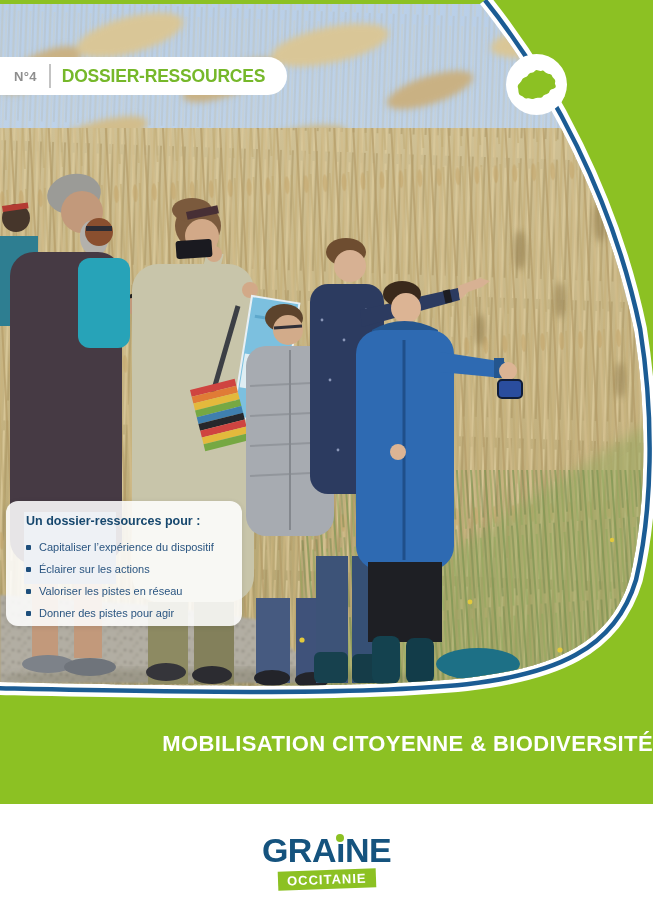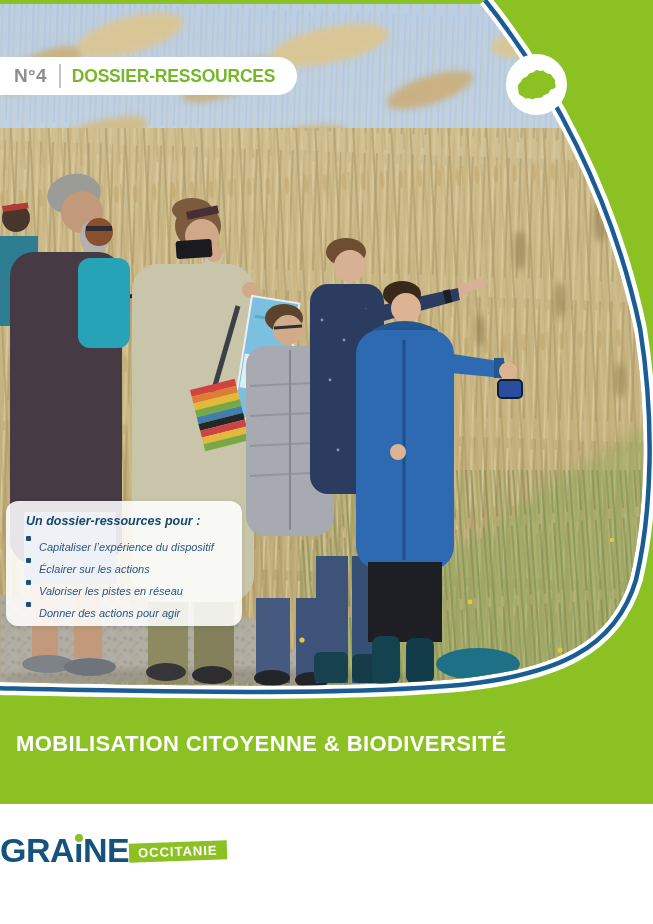--- a/index.html
+++ b/index.html
@@ -9,59 +9,58 @@
     background:#8cc123;
   }
   .cover svg.scene{position:absolute;left:0;top:0;display:block;}
 
   
   .badge{
     position:absolute;left:0;top:57px;height:38px;
     background:#ffffff;border-radius:0 19px 19px 0;
     display:flex;align-items:center;padding:0 22px 0 14px;z-index:5;
   }
-  .badge-number{color:#8e8e8e;font-weight:bold;font-size:19px;letter-spacing:.3px;}
+  .badge-number{color:#8e8e8e;font-weight:bold;font-size:13px;letter-spacing:.3px;}
   .badge-divider{width:2px;height:24px;background:#c3c3c3;margin:0 11px 0 12px;}
   .badge-title{color:#76b82a;font-weight:bold;font-size:17.5px;letter-spacing:-0.2px;}
 
   
   .region-badge{
     position:absolute;left:506px;top:54px;width:61px;height:61px;border-radius:50%;
     background:#ffffff;display:flex;align-items:center;justify-content:center;z-index:5;
   }
 
   
   .resources-card{
     position:absolute;left:6px;top:501px;width:236px;height:125px;box-sizing:border-box;
     background:rgba(255,255,255,0.87);border-radius:12px;
     padding:13px 14px 10px 20px;z-index:5;
     box-shadow:0 1px 5px rgba(40,50,60,.12);
-    font-style:italic;
   }
   .card-title{margin:0 0 8px 0;font-size:12.5px;font-weight:bold;color:#17486e;}
   .card-list{list-style:none;margin:0;padding:0;}
   .card-list li{
     font-size:11px;color:#2a5580;line-height:22px;
-    display:flex;
+    display:flex;align-items:center;
   }
   .bullet-sq{
     width:5px;height:5px;background:#1d4e7b;border-radius:1px;
     display:inline-block;margin-right:8px;flex:0 0 auto;
   }
 
   
   .banner-title{
-    position:absolute;left:0;right:0;top:731px;text-align:left;z-index:5;
-    color:#ffffff;font-weight:bold;font-size:22px;letter-spacing:.4px;padding-left:16px;
+    position:absolute;left:0;right:0;top:731px;text-align:right;z-index:5;
+    color:#ffffff;font-weight:bold;font-size:22px;letter-spacing:.4px;
   }
 
   
   .logo{
     position:absolute;left:0;right:0;top:833px;z-index:5;
-    display:flex;flex-direction:row;align-items:center;
+    display:flex;flex-direction:column;align-items:center;
   }
   .logo-word{
     color:#15537e;font-weight:bold;font-size:34px;line-height:1;letter-spacing:-.5px;
     display:flex;align-items:flex-end;
   }
   .logo-i{position:relative;display:inline-block;}
   .logo-i-dot{
     position:absolute;left:50%;top:1px;transform:translateX(-50%);
     width:8px;height:8px;border-radius:50%;background:#8cc123;
   }
@@ -320,21 +319,21 @@
       <li>
           <span class="bullet-sq"></span>
           <span>Éclairer sur les actions</span>
         </li>
       <li>
           <span class="bullet-sq"></span>
           <span>Valoriser les pistes en réseau</span>
         </li>
       <li>
           <span class="bullet-sq"></span>
-          <span>Donner des actions pour agir</span>
+          <span>Donner des pistes pour agir</span>
         </li>
     </ul>
   </div>
 
   <div class="banner-title">MOBILISATION CITOYENNE &amp; BIODIVERSITÉ</div>
 
   <div class="logo">
     <div class="logo-word">
       <span>GRA</span>
         <span class="logo-i"><span>ı</span><span class="logo-i-dot"></span></span>

